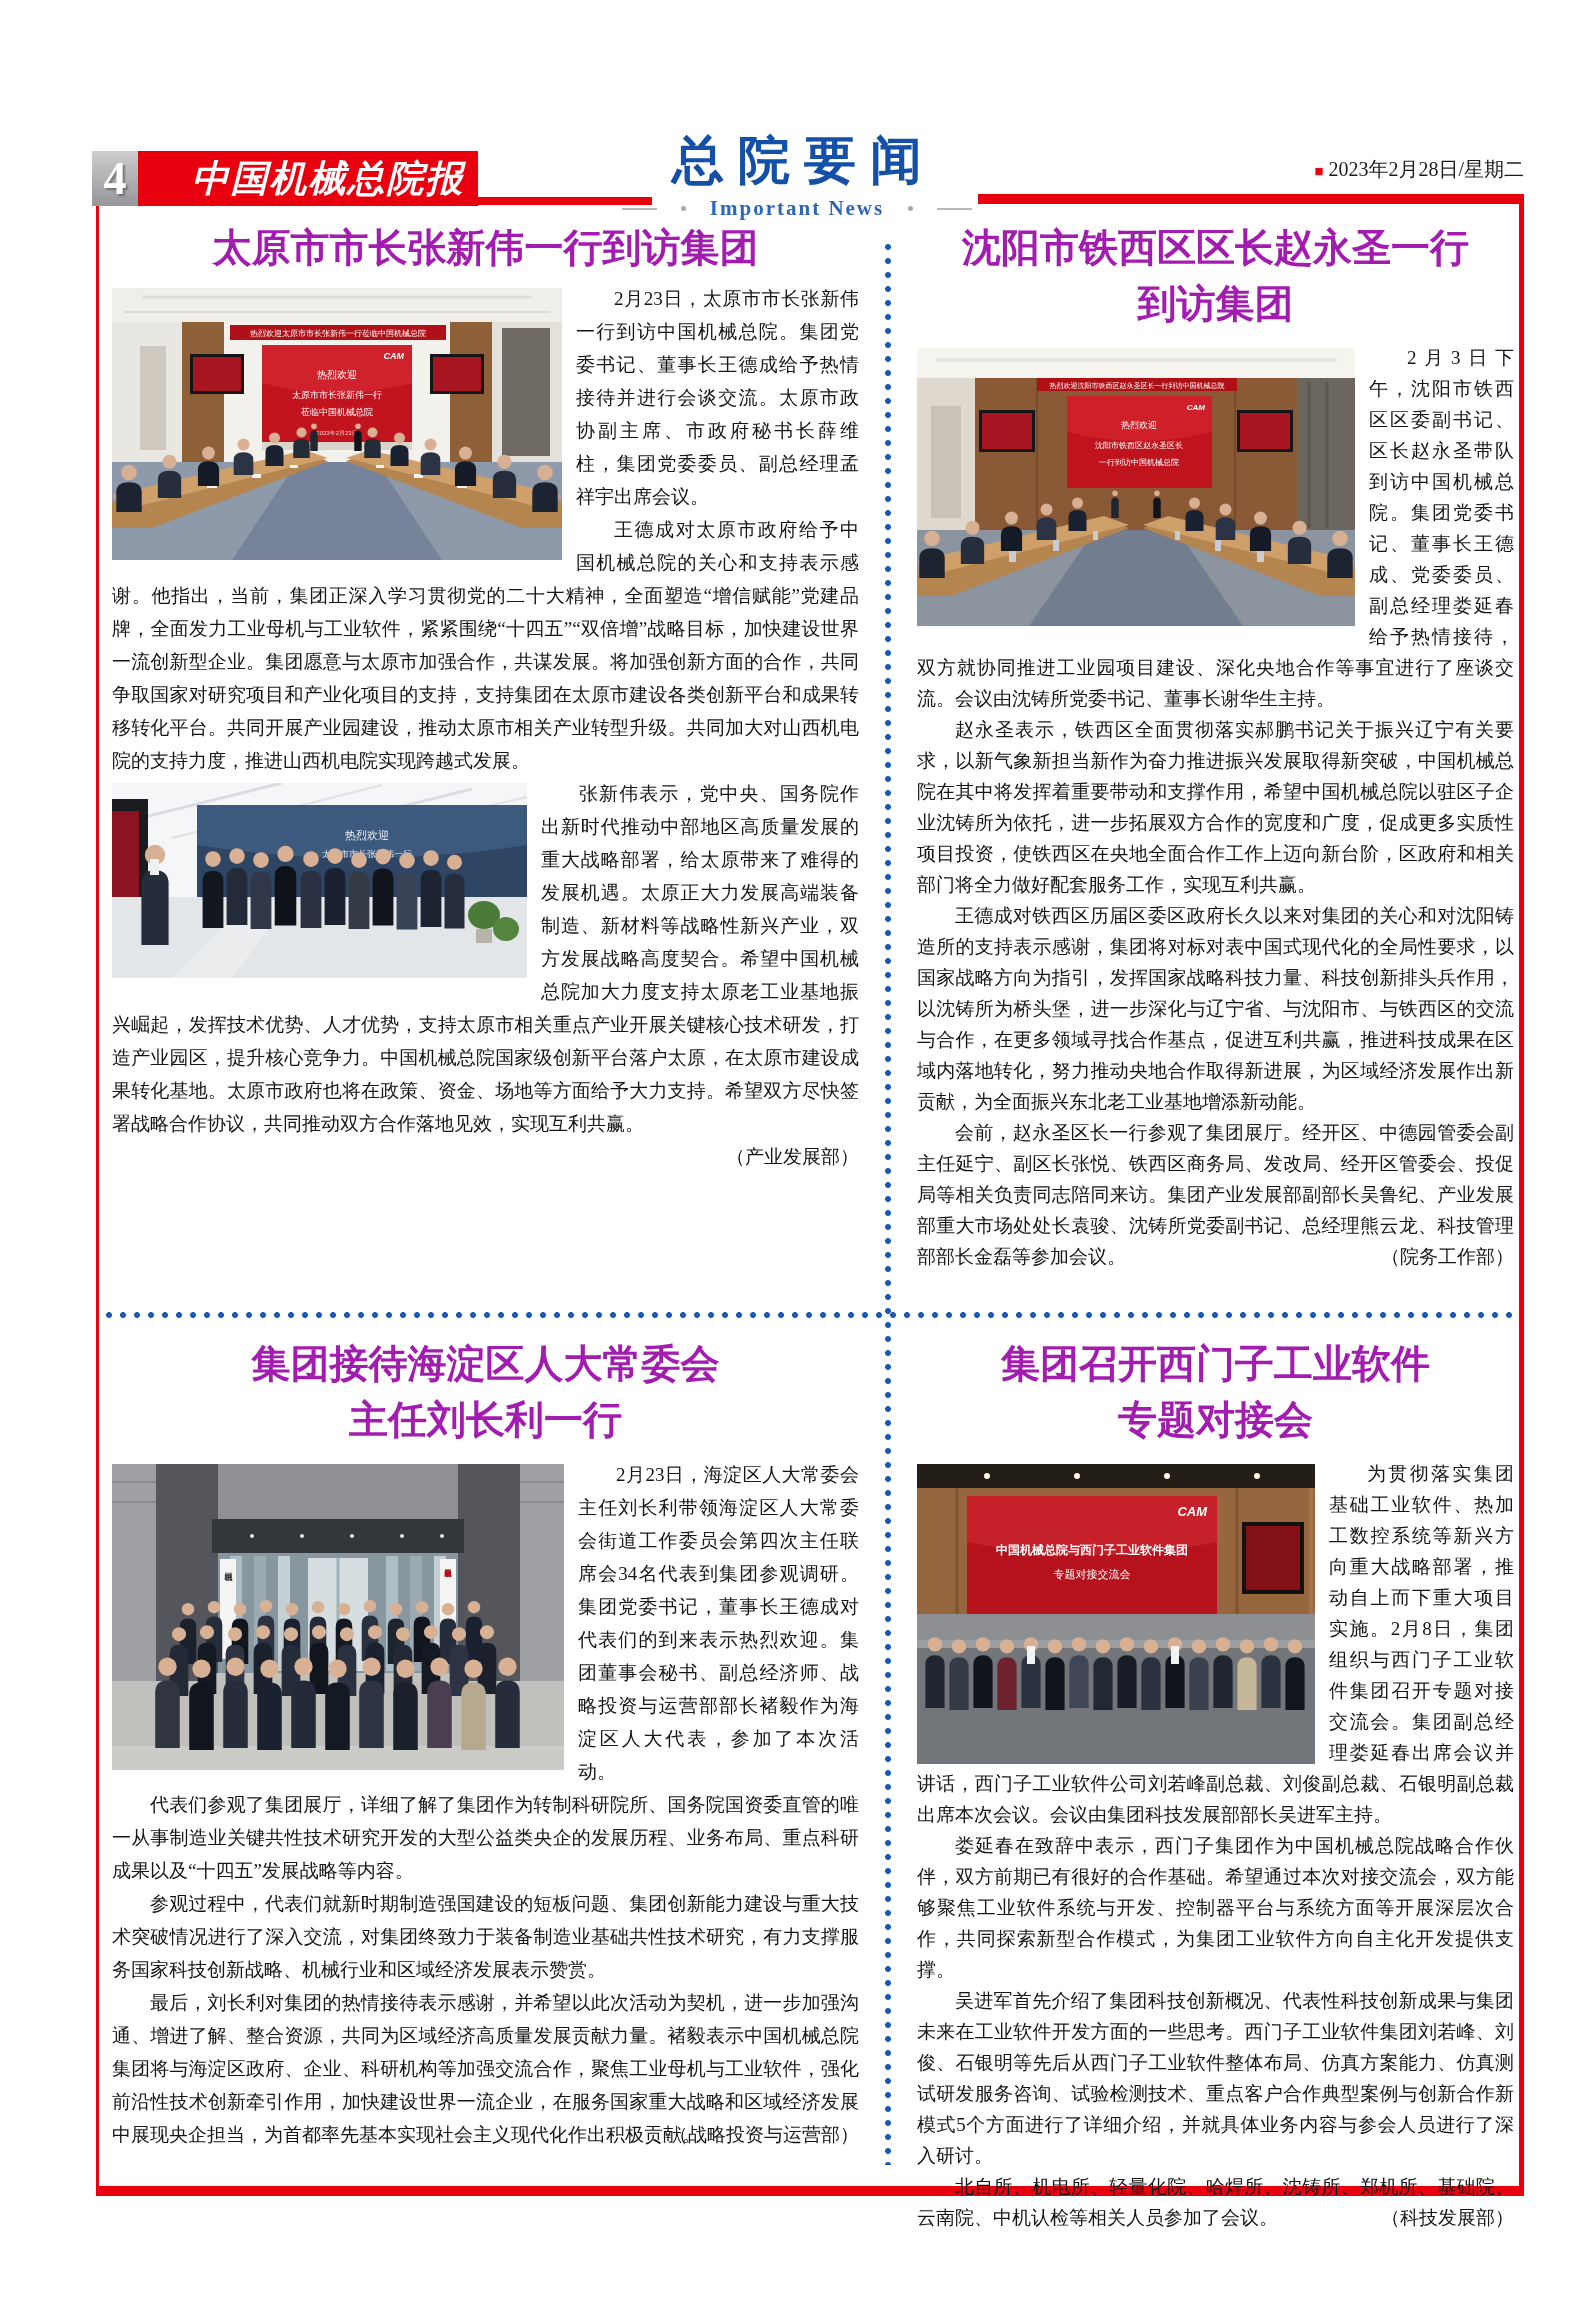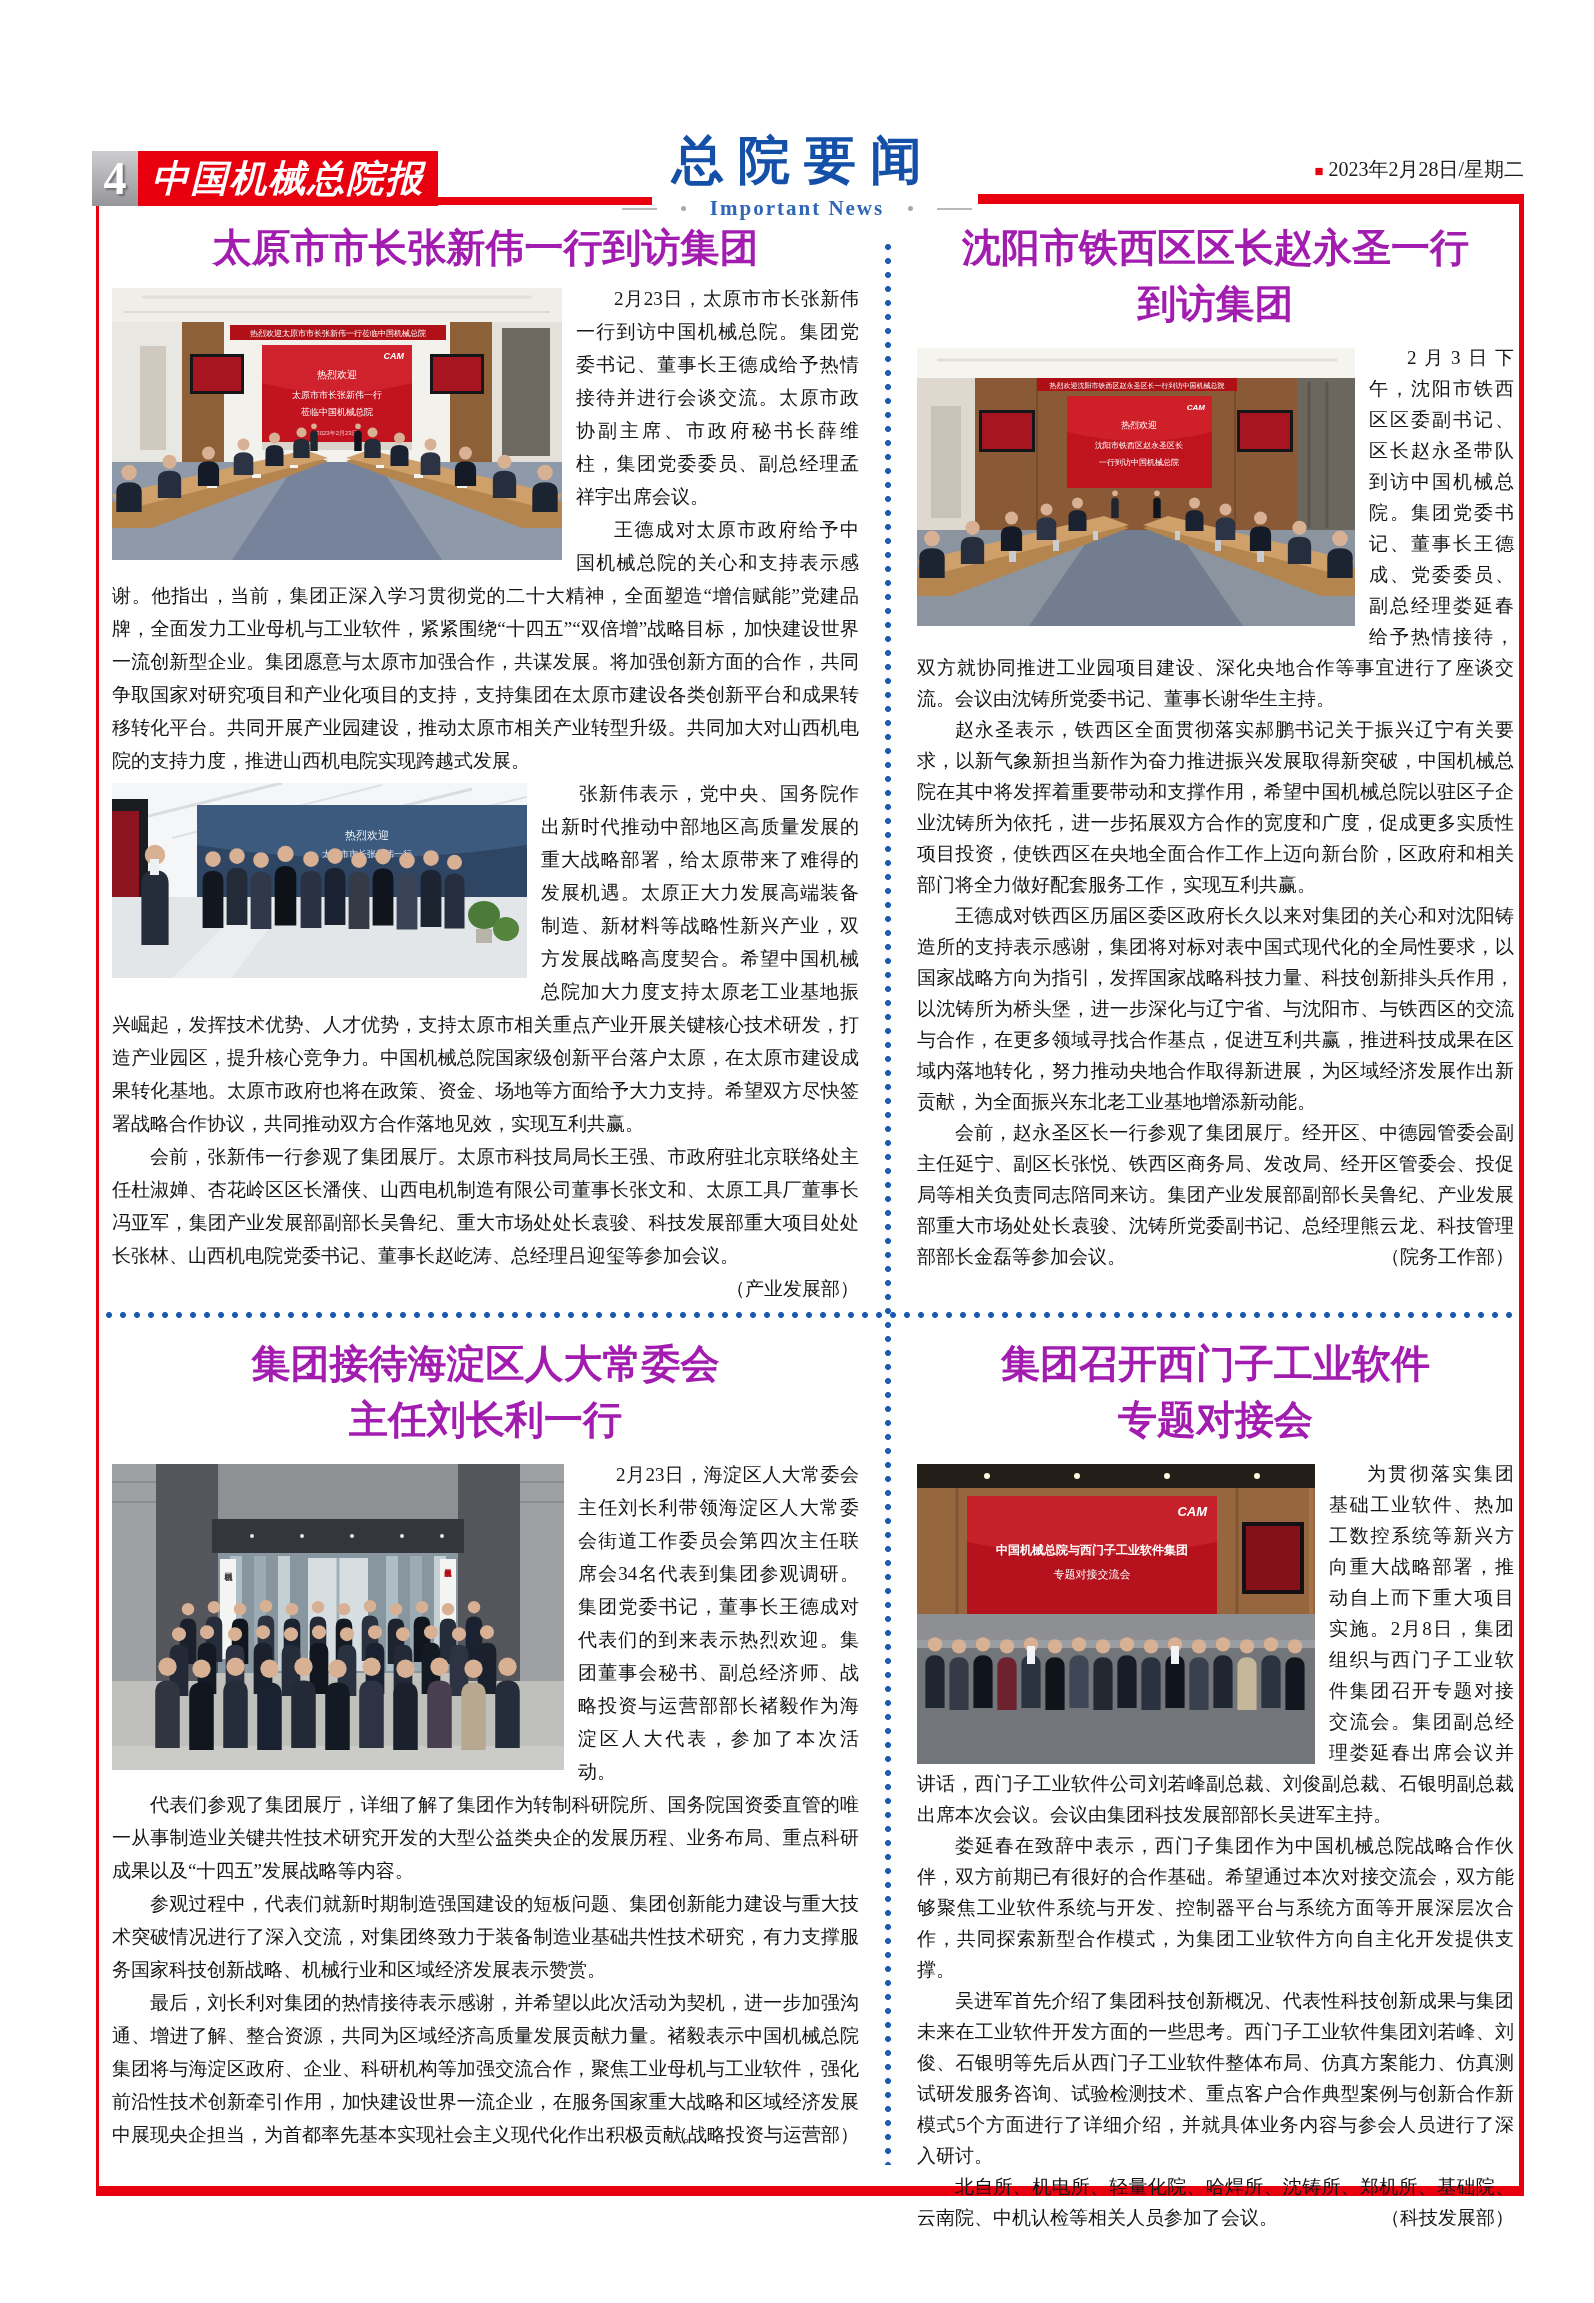--- a/index.html
+++ b/index.html
@@ -4,21 +4,21 @@
 <style>
   html,body{margin:0;padding:0;background:#ffffff;}
   #page{position:relative;width:1594px;height:2303px;background:#fff;overflow:hidden;
         font-family:"Liberation Serif","DejaVu Serif",serif;color:#151515;}
   
   #pageno{position:absolute;left:92px;top:151px;width:46px;height:55px;
           background:linear-gradient(180deg,#cdcdcf,#96969a);color:#fff;font-weight:bold;
           font-size:46px;line-height:55px;text-align:center;text-shadow:2px 2px 2px #6f6f73;}
   #masthead{position:absolute;left:138px;top:151px;width:300px;height:55px;background:#e8000f;
             display:flex;align-items:center;justify-content:center;color:#fff;font-size:37px;
-            font-weight:bold;font-style:italic;letter-spacing:2px;}
+            font-weight:bold;font-style:italic;letter-spacing:2px;padding-left:40px;}
   #hdr-line-left{position:absolute;left:436px;top:197px;width:216px;height:8px;background:#e8000f;}
   #section-title{position:absolute;left:597px;top:126px;width:400px;text-align:center;
                  font-size:52px;font-weight:bold;color:#1550a8;letter-spacing:14px;text-indent:14px;}
   #subhead{position:absolute;left:622px;top:196px;width:350px;display:flex;align-items:center;gap:24px;}
   #subhead .gline{flex:1;height:2px;background:#b9b9b9;}
   #subhead .gdot{width:5px;height:5px;border-radius:50%;background:#a9a9a9;}
   #subhead .entxt{color:#2f66b8;font-weight:bold;font-size:21px;letter-spacing:2px;white-space:nowrap;}
   #hdr-bar-right{position:absolute;left:978px;top:194px;width:546px;height:10px;background:#e8000f;}
   #dateline{position:absolute;top:156px;right:70px;font-size:20px;color:#1a1a1a;}
   #dateline .sq{color:#e8000f;font-size:15px;margin-right:5px;}
@@ -180,21 +180,20 @@
           <use href="#pstand" x="186" y="58" width="26" height="96" style="color:#2a3142"></use>
           <use href="#pstand" x="210" y="54" width="26" height="98" style="color:#1a2130"></use>
           <use href="#pstand" x="234" y="60" width="26" height="94" style="color:#343b47"></use>
           <use href="#pstand" x="258" y="55" width="26" height="97" style="color:#10141c"></use>
           <use href="#pstand" x="282" y="60" width="26" height="95" style="color:#3a4458"></use>
           <use href="#pstand" x="306" y="56" width="26" height="98" style="color:#1c2331"></use>
           <use href="#pstand" x="330" y="62" width="25" height="92" style="color:#262e3d"></use>
         </svg>
       </div>
       <p>张新伟表示，党中央、国务院作出新时代推动中部地区高质量发展的重大战略部署，给太原带来了难得的发展机遇。太原正大力发展高端装备制造、新材料等战略性新兴产业，双方发展战略高度契合。希望中国机械总院加大力度支持太原老工业基地振兴崛起，发挥技术优势、人才优势，支持太原市相关重点产业开展关键核心技术研发，打造产业园区，提升核心竞争力。中国机械总院国家级创新平台落户太原，在太原市建设成果转化基地。太原市政府也将在政策、资金、场地等方面给予大力支持。希望双方尽快签署战略合作协议，共同推动双方合作落地见效，实现互利共赢。</p>
-      <p>会前，张新伟一行参观了集团展厅。太原市科技局局长王强、市政府驻北京联络处主任杜淑婵、杏花岭区区长潘侠、山西电机制造有限公司董事长张文和、太原工具厂董事长冯亚军，集团产业发展部副部长吴鲁纪、重大市场处处长袁骏、科技发展部重大项目处处长张林、山西机电院党委书记、董事长赵屹涛、总经理吕迎玺等参加会议。</p>
       <div class="byline">（产业发展部）</div>
       <div class="clear"></div>
     </div>
   </section>
 
   <section class="article c2" id="a2">
     <h2 class="atitle">
       <span style="display:block">沈阳市铁西区区长赵永圣一行</span>
       <span style="display:block">到访集团</span>
     </h2>

